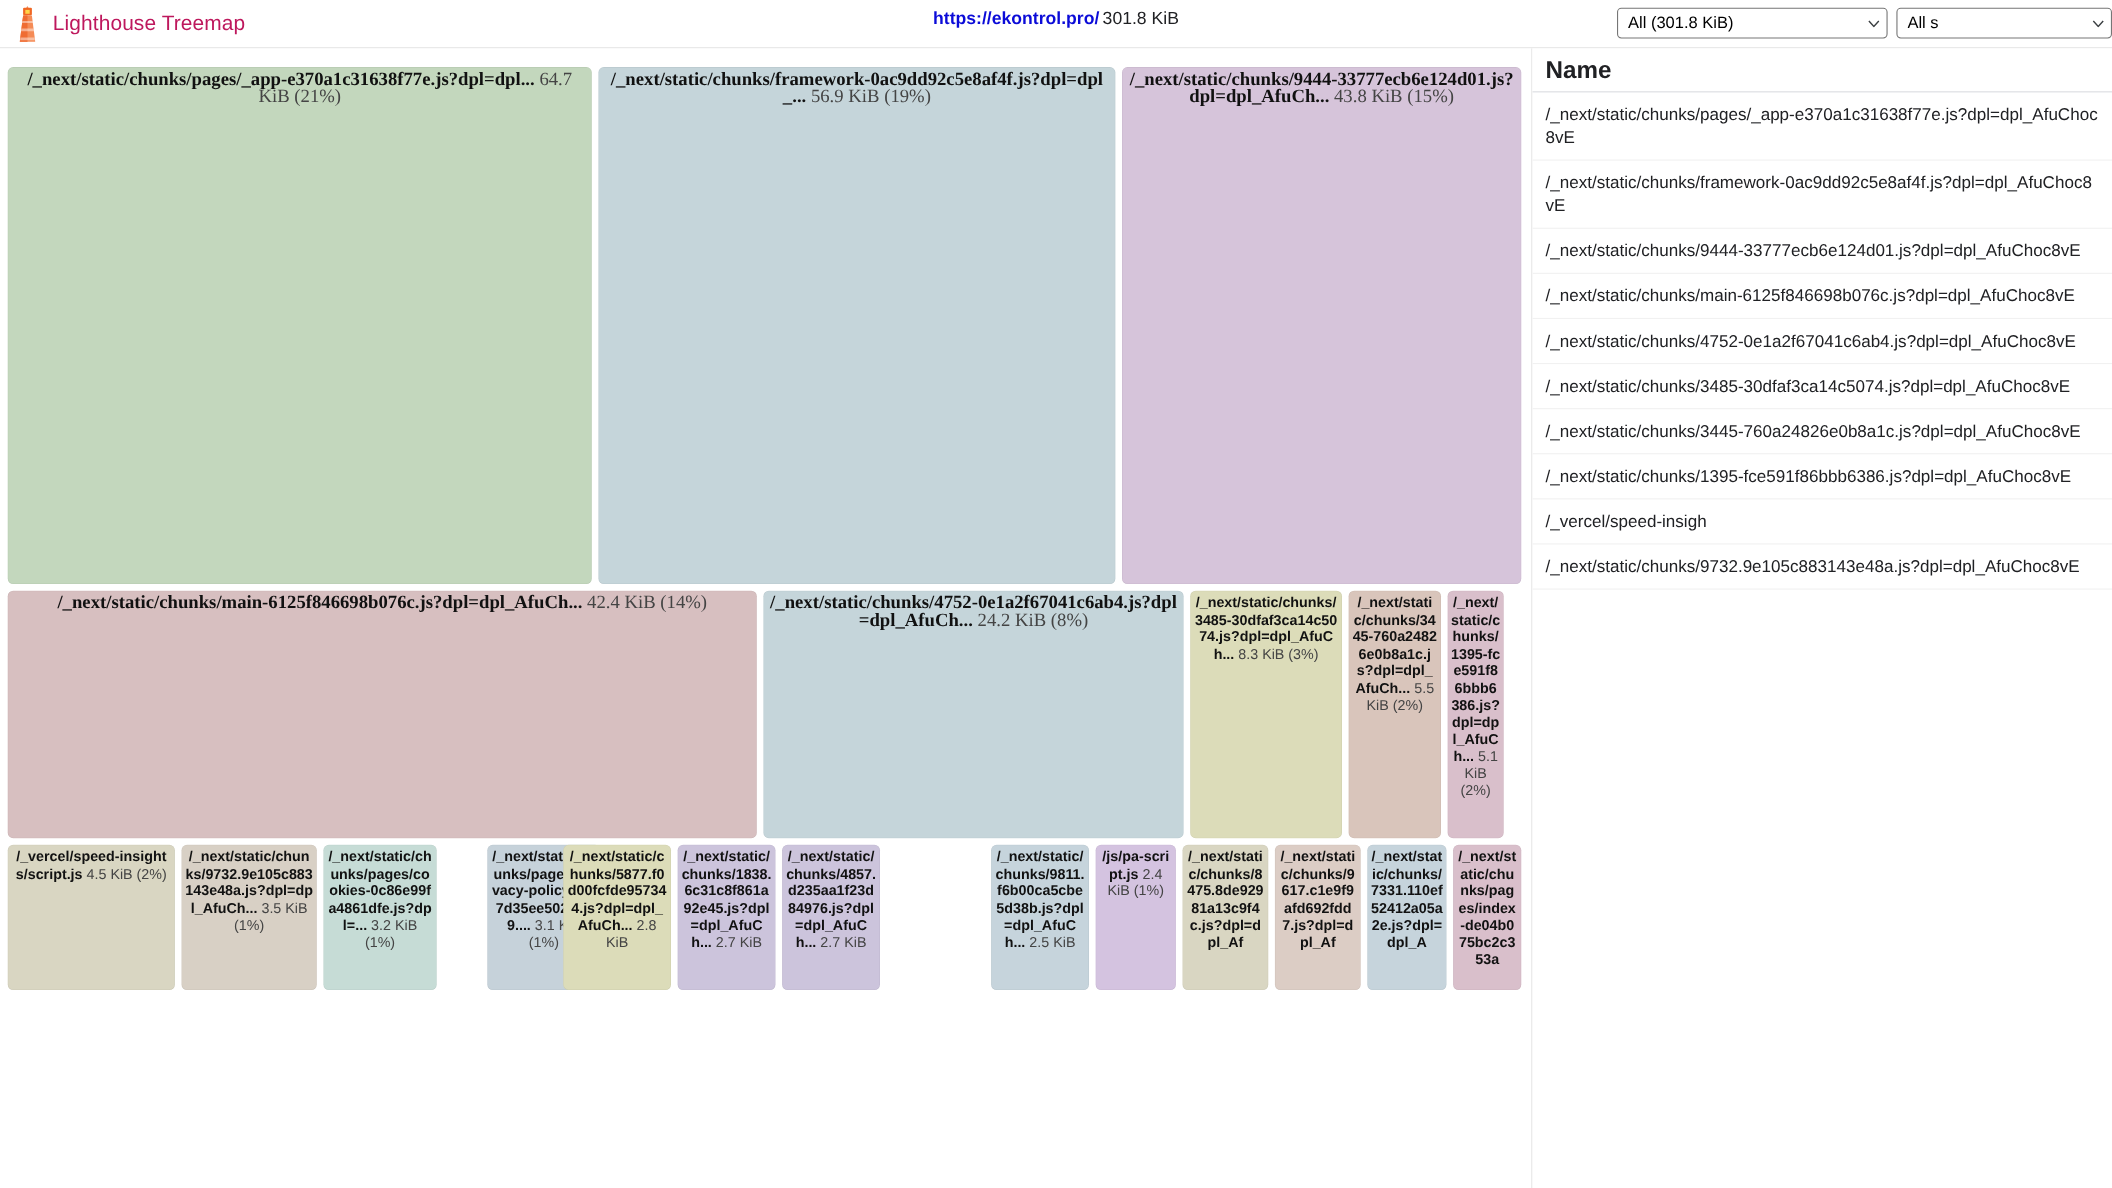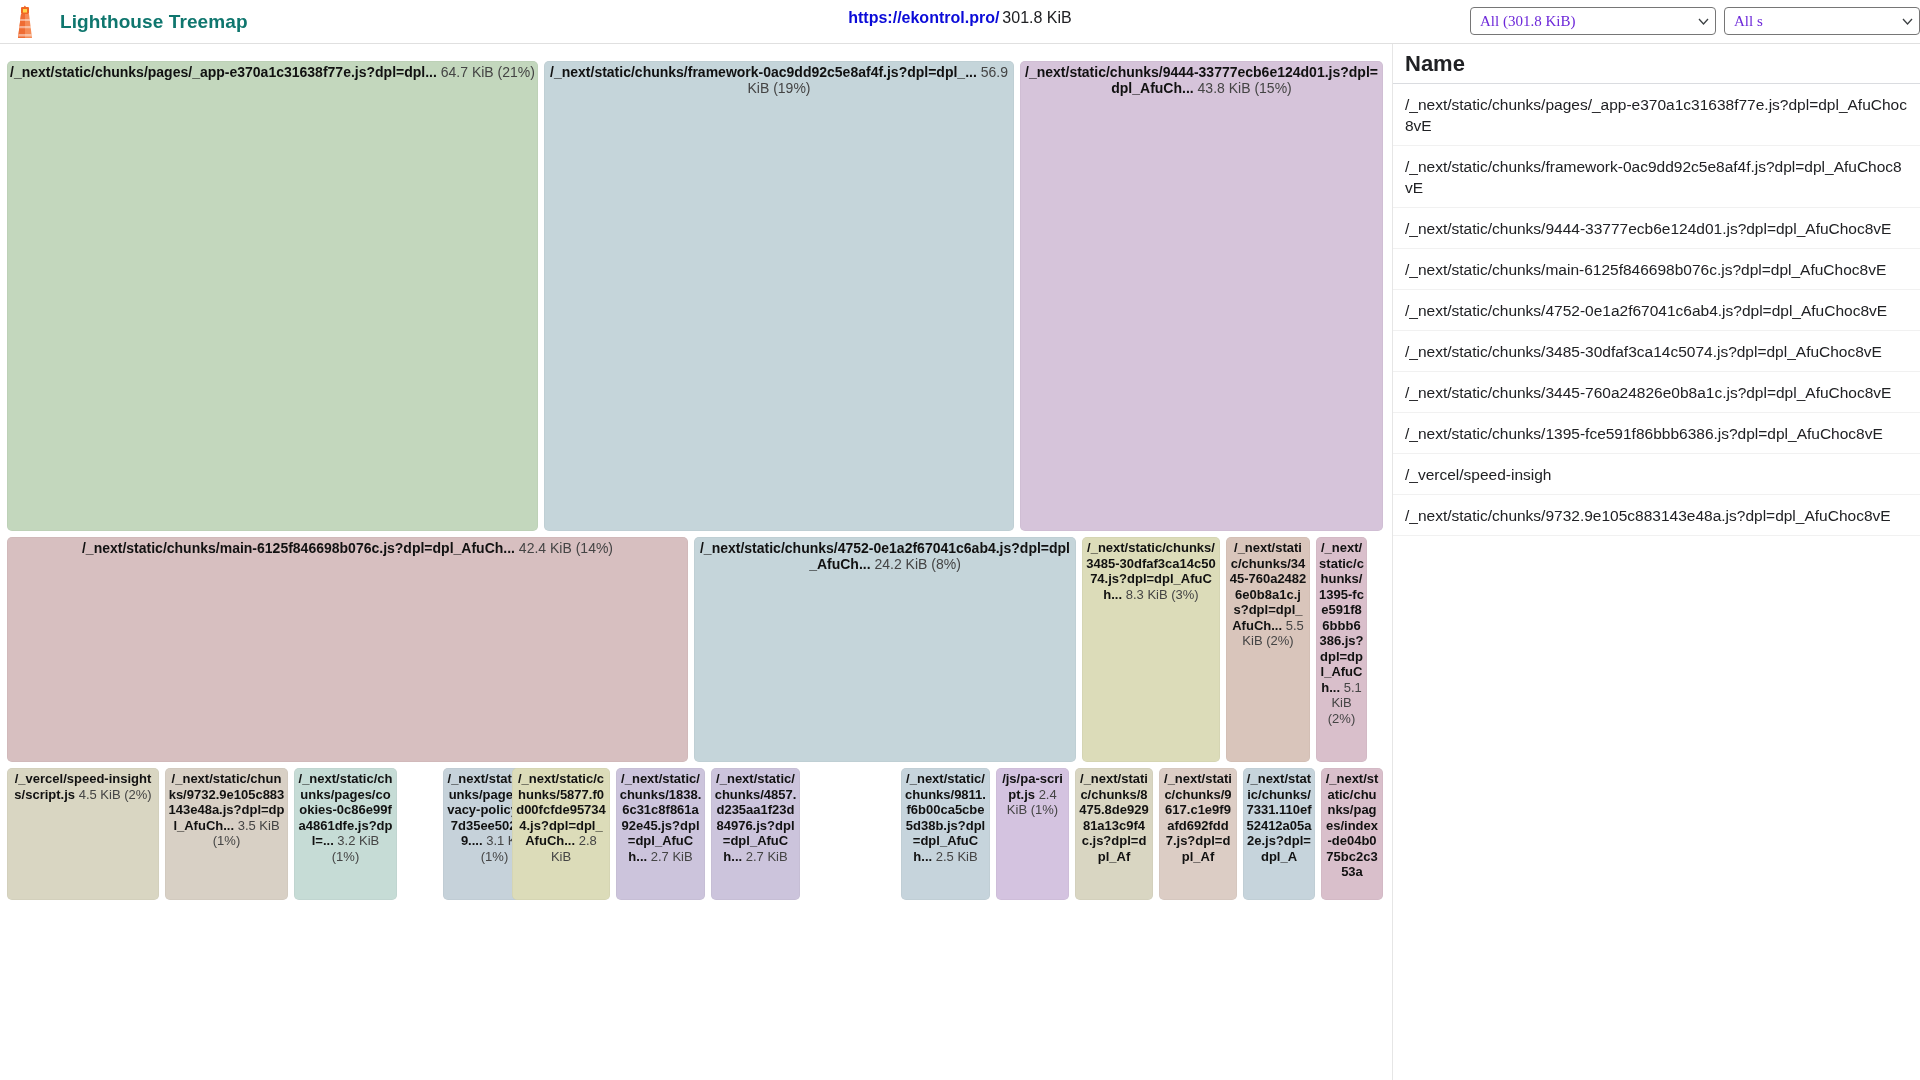--- a/index.html
+++ b/index.html
@@ -22,43 +22,43 @@
     border-bottom: 1px solid #e0e0e0;
   }
   #brand {
     position: absolute;
     left: 12px; top: 4px;
     display: flex; align-items: center; gap: 10px;
     height: 36px;
   }
   #brand .lh-logo { width: 26px; height: 34px; display: block; }
   #brand .title {
-    font-size: 19px; font-weight: 700; color: #0f766e;
-    letter-spacing: 0.1px; white-space: nowrap; margin-left: 12px;
+    font-size: 19px; font-weight: 400; color: #be185d;
+    letter-spacing: 0.1px; white-space: nowrap;
   }
   #doc-info {
     position: absolute;
     left: 50%; transform: translateX(-50%);
     top: 9px;
     font-size: 16px; white-space: nowrap;
   }
   #doc-info .doc-url {
     color: #0b0bd8; font-weight: bold; text-decoration: none;
   }
   #doc-info .doc-size { color: #202124; font-weight: 400; margin-left: 3px; }
 
   #header-controls {
     position: absolute;
     right: 0px; top: 7px;
     display: flex; gap: 8px; align-items: center;
   }
   select.lh-select {
     -webkit-appearance: none; appearance: none;
-    font-family: Liberation Serif, serif;
-    font-size: 15px; color: #6d28d9;
+    font-family: Liberation Sans, sans-serif;
+    font-size: 15px; color: #000000;
     background: #ffffff;
     border: 1px solid #767676;
     border-radius: 4px;
     height: 28px;
     padding: 2px 28px 2px 9px;
     line-height: 22px;
   }
   .select-wrap { position: relative; display: inline-block; }
   .select-wrap .chev {
     position: absolute; right: 9px; top: 50%;
@@ -101,21 +101,21 @@
     color: #111111;
     font-weight: bold;
     word-break: break-all;
     pointer-events: none;
   }
   .tm-label .sz {
     font-weight: 400;
     color: #444444;
     word-break: normal;
   }
-  .tm-node.big .tm-label { font-size: 14px; line-height: 16px; }
+  .tm-node.big .tm-label { font-size: 17px; line-height: 16px; font-family: Liberation Serif, serif; }
 
   
   #table-panel {
     position: absolute;
     left: 1392px; top: 0;
     width: 528px; height: 1036px;
     background: #ffffff;
     border-left: 1px solid #e6e6e6;
     overflow: hidden;
   }

